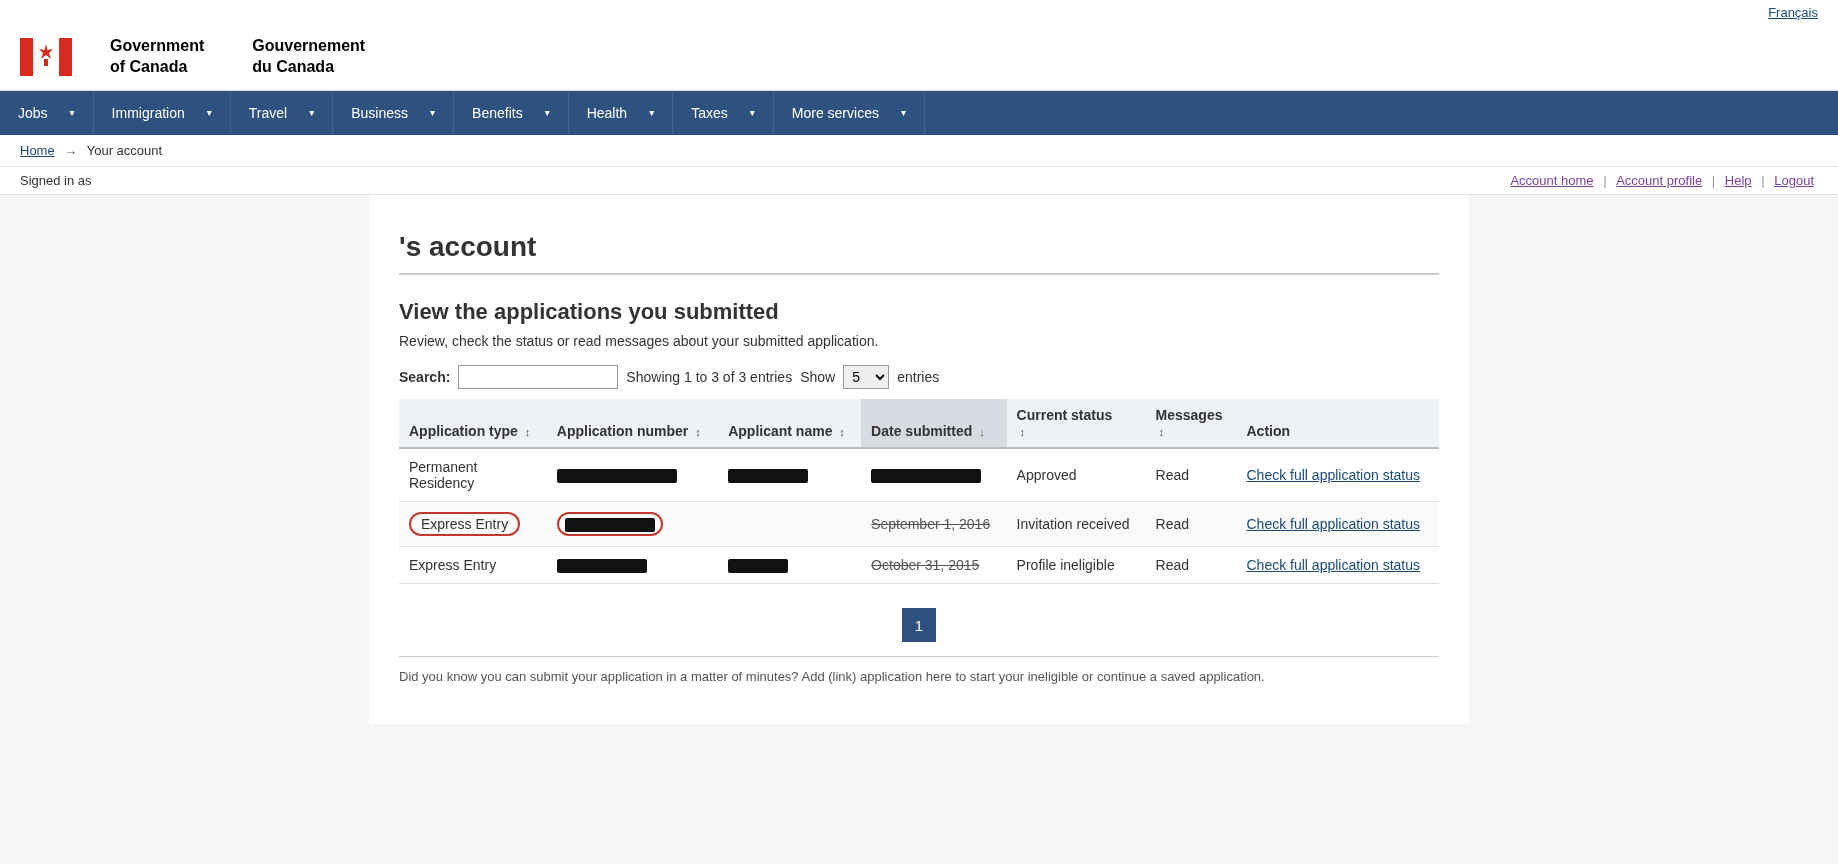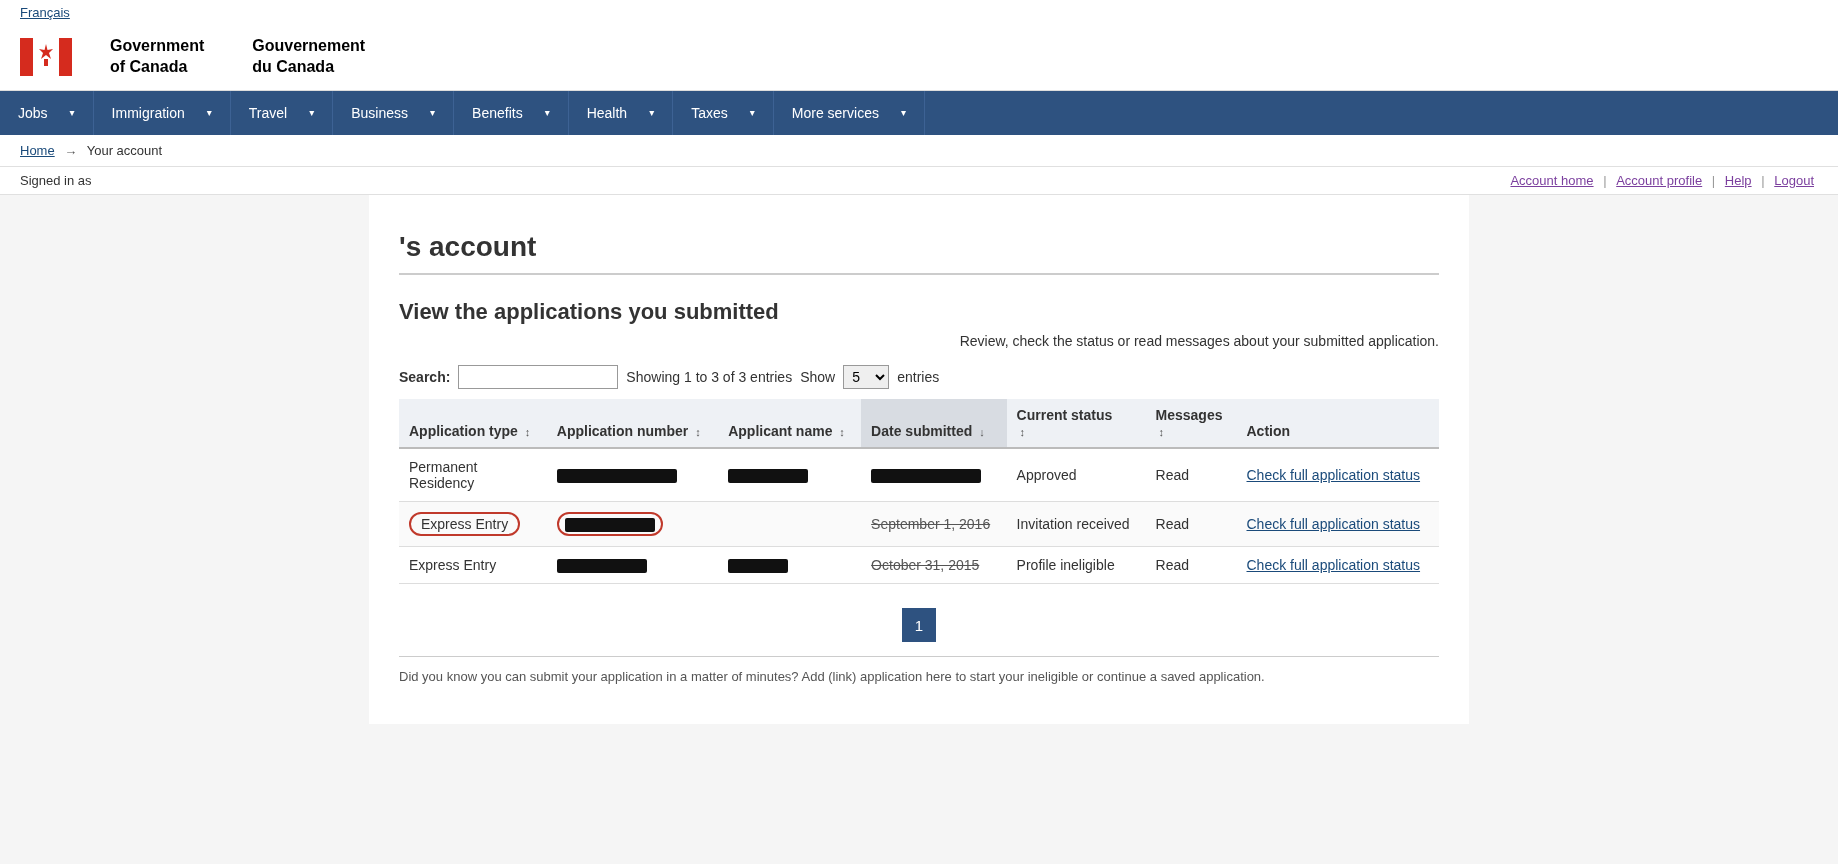--- a/index.html
+++ b/index.html
@@ -2,21 +2,21 @@
 <html><head>
   <meta charset="utf-8">
   <style>
     * { box-sizing: border-box; margin: 0; padding: 0; }
     body { font-family: Arial, sans-serif; font-size: 14px; background: #f5f5f5; color: #333; }
 
     
     .top-bar {
       background: #fff;
       padding: 4px 20px;
-      text-align: left;
+      text-align: right;
     }
     .top-bar a {
       color: #1a4a7a;
       text-decoration: underline;
       font-size: 13px;
     }
 
     
     .header {
       background: #fff;
@@ -102,21 +102,20 @@
 
     .section-title {
       font-size: 22px;
       font-weight: bold;
       margin-bottom: 8px;
     }
     .section-desc {
       font-size: 14px;
       color: #333;
       margin-bottom: 16px;
-      text-align: right;
     }
 
     
     .table-controls {
       display: flex;
       align-items: center;
       gap: 8px;
       margin-bottom: 10px;
       font-size: 14px;
     }

